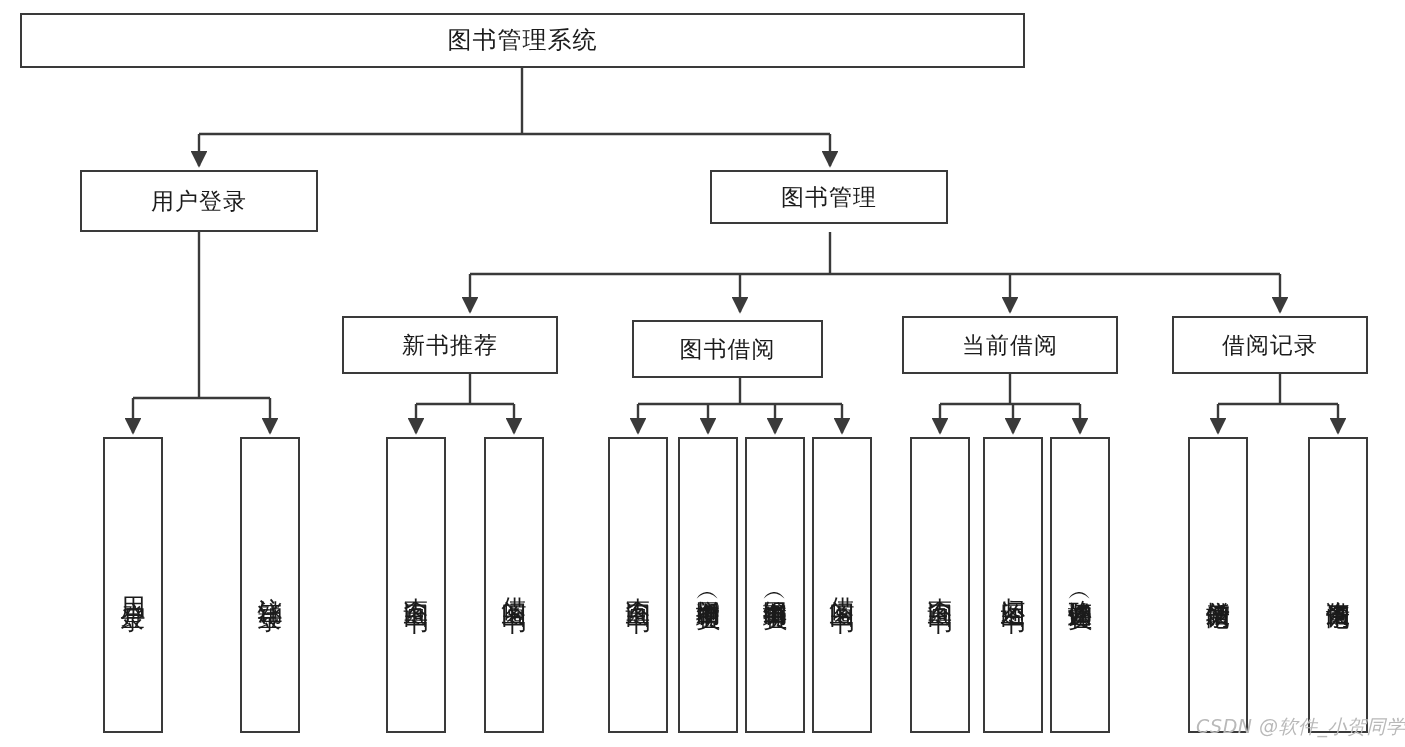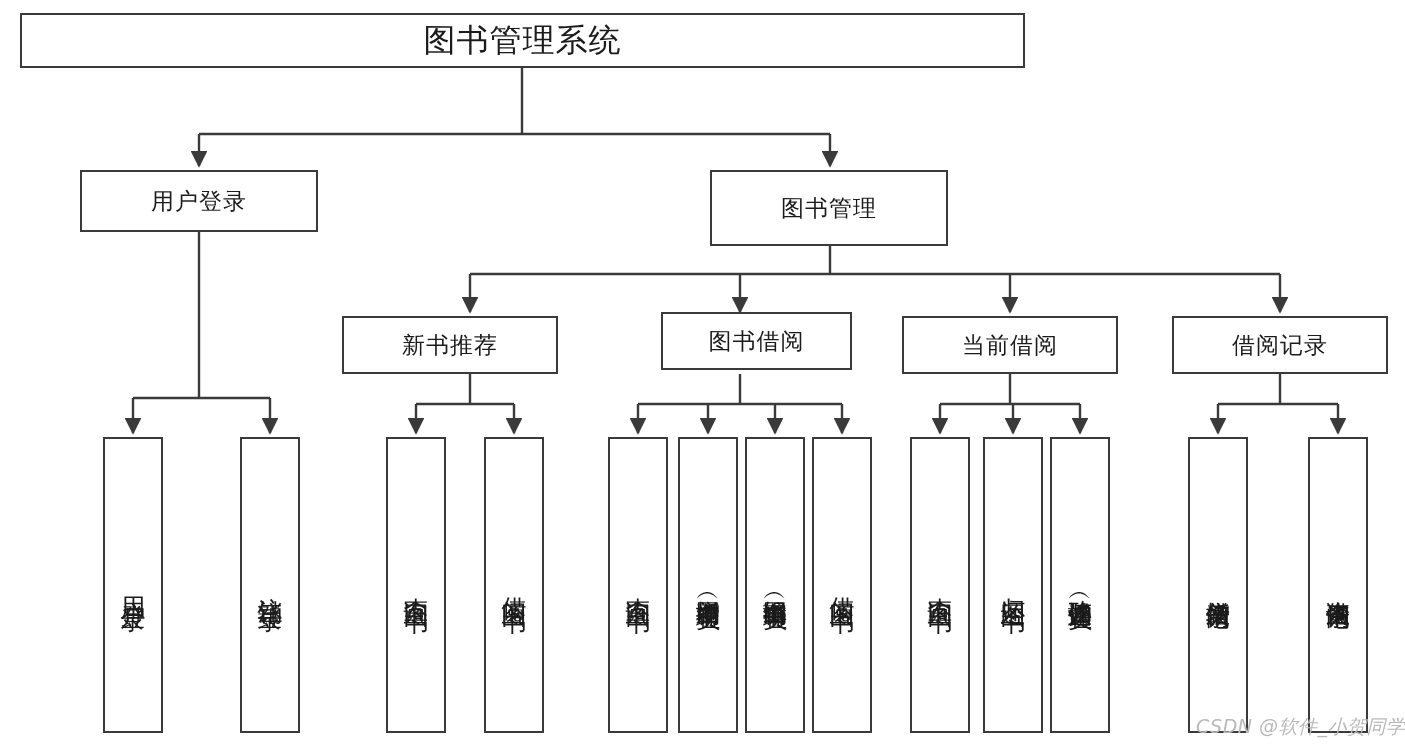--- a/index.html
+++ b/index.html
@@ -39,21 +39,21 @@
   }
   .node .label {
     display: block;
     line-height: 1.15;
     letter-spacing: 1px;
   }
   .node.horiz .label {
     font-size: 23px;
   }
   .node.horiz.root .label {
-    font-size: 32px;
+    font-size: 24px;
   }
   .node.vert {
     align-items: center;
     justify-content: center;
   }
   .node.vert .label {
     writing-mode: vertical-rl;
     text-orientation: upright;
     font-size: 25px;
     line-height: 1.0;
@@ -128,34 +128,34 @@
     </g>
   </svg>
 
   <div class="node horiz root" style="left:20px; top:13px; width:1005px; height:55px;">
     <span class="label">图书管理系统</span>
   </div>
 
   <div class="node horiz" style="left:80px; top:170px; width:238px; height:62px;">
     <span class="label">用户登录</span>
   </div>
-  <div class="node horiz" style="left:710px; top:170px; width:238px; height:76px;">
+  <div class="node horiz" style="left:710px; top:170px; width:238px; height:54px;">
     <span class="label">图书管理</span>
   </div>
 
   <div class="node horiz" style="left:342px; top:316px; width:216px; height:58px;">
     <span class="label">新书推荐</span>
   </div>
-  <div class="node horiz" style="left:632px; top:312px; width:191px; height:58px;margin-left:29px;">
+  <div class="node horiz" style="left:632px; top:320px; width:191px; height:58px;">
     <span class="label">图书借阅</span>
   </div>
   <div class="node horiz" style="left:902px; top:316px; width:216px; height:58px;">
     <span class="label">当前借阅</span>
   </div>
-  <div class="node horiz" style="left:1172px; top:316px; width:216px; height:58px;">
+  <div class="node horiz" style="left:1172px; top:316px; width:196px; height:58px;">
     <span class="label">借阅记录</span>
   </div>
 
   <div class="node vert" style="left:103px; top:437px; width:60px; height:296px;">
     <span class="label">用户登录</span>
   </div>
   <div class="node vert" style="left:240px; top:437px; width:60px; height:296px;">
     <span class="label">注销登录</span>
   </div>
 

